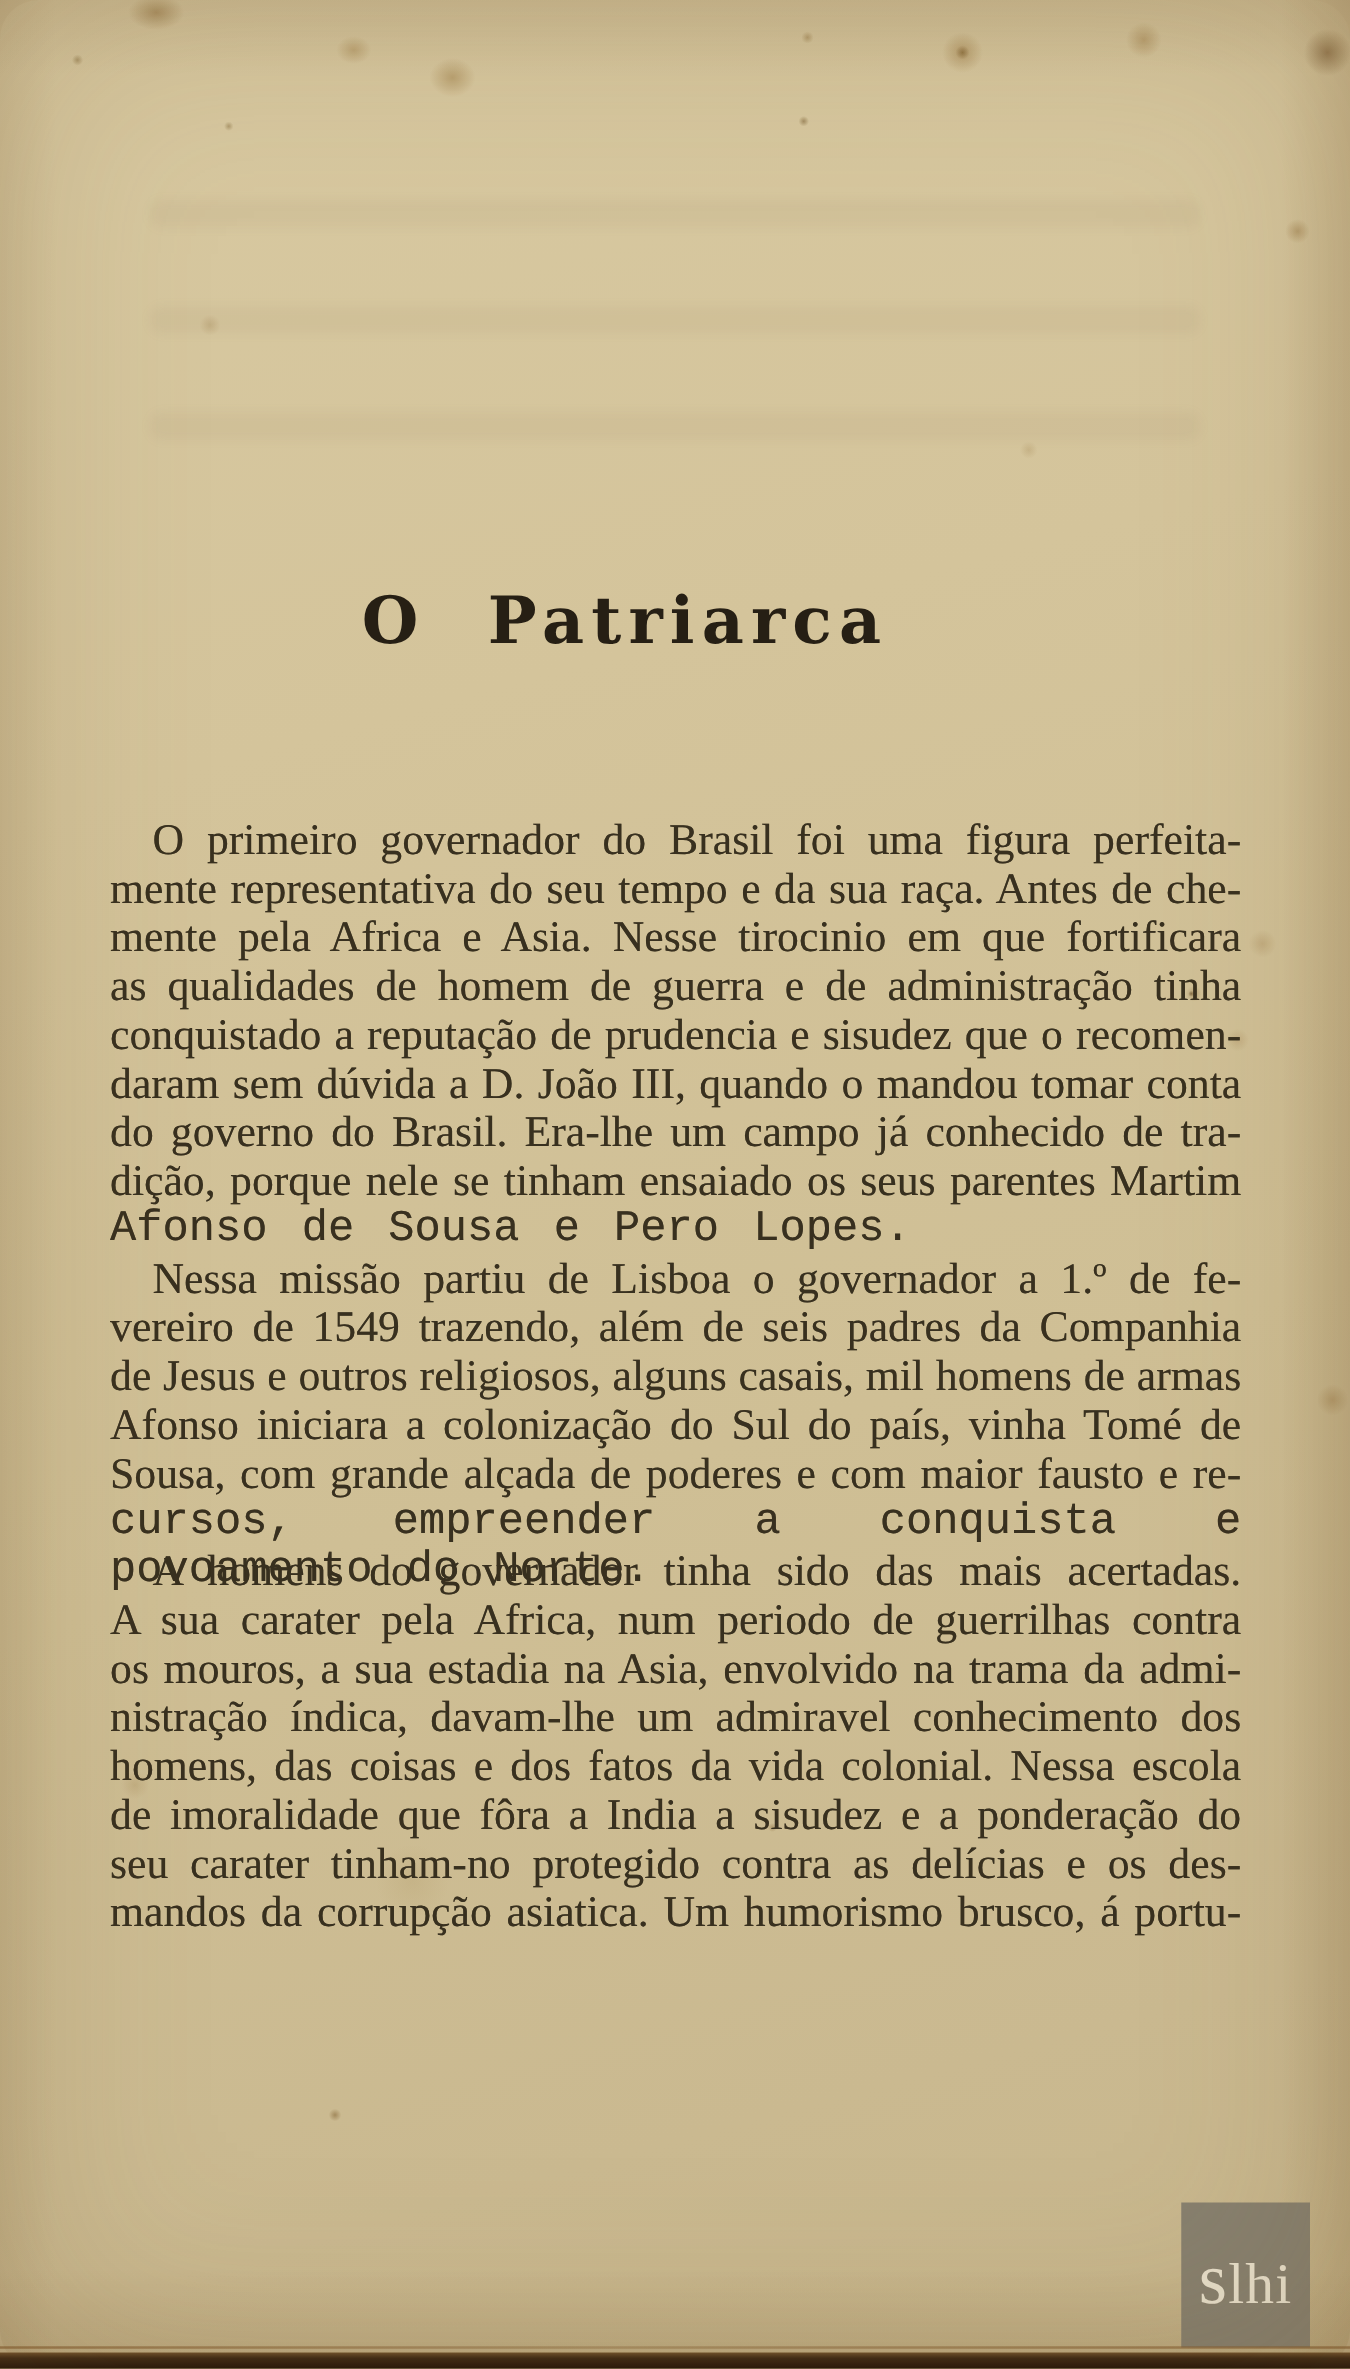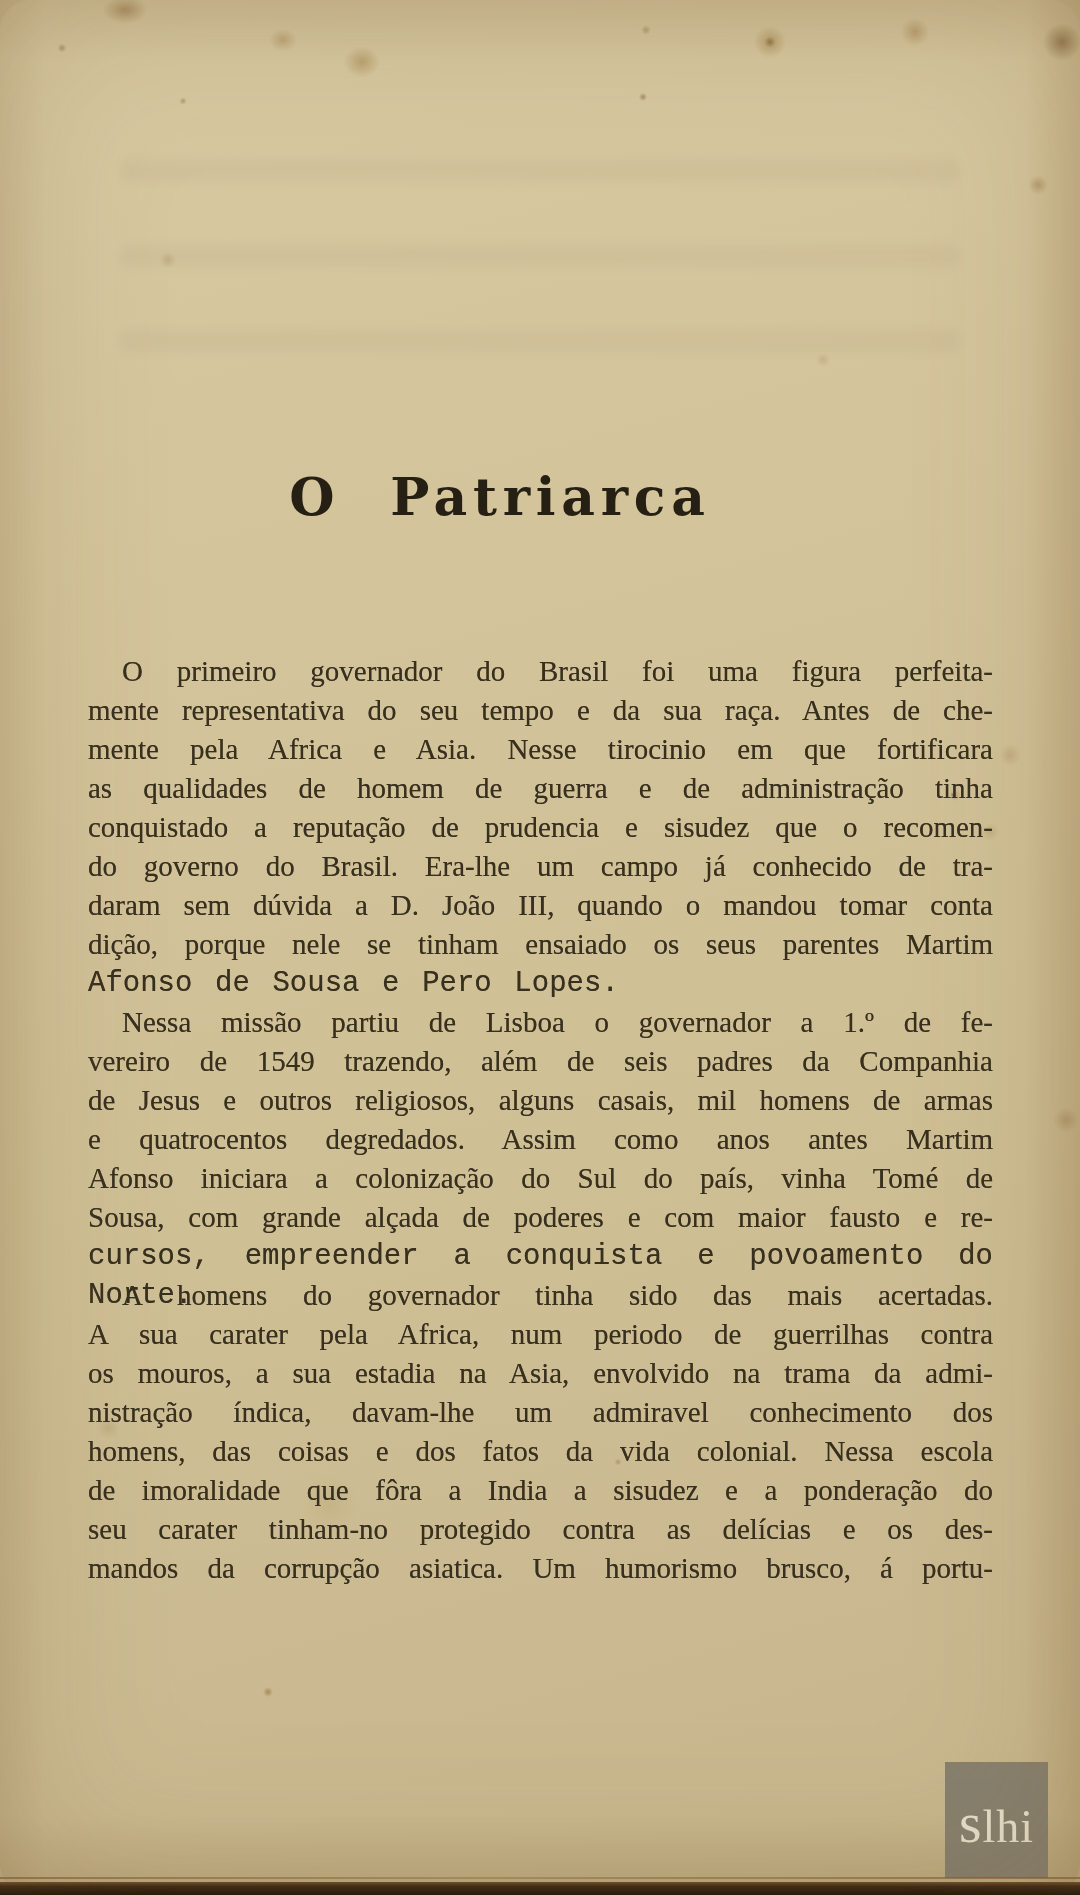--- a/index.html
+++ b/index.html
@@ -69,21 +69,21 @@
     letter-spacing:0.11em;word-spacing:0.5em;
     color:var(--title-ink);
   }
   .text-block{
     position:absolute;top:652px;left:88px;width:905px;
     color:var(--ink);
   }
   .paragraph{margin:0;padding:0;}
   .line{
     font-family:"Liberation Serif",serif;
-    font-size:29px;height:39px;line-height:39px;
+    font-size:35px;height:39px;line-height:39px;
     white-space:normal;
     text-align:justify;text-align-last:justify;
     text-shadow:0 0 0.5px rgba(56,48,31,0.65);
   }
   .line.no-justify{text-align-last:left;word-spacing:0.18em;font-family:Liberation Mono, monospace;}
   .line.indent{text-indent:34px;}
   .watermark{
     position:absolute;left:945px;top:1762px;width:103px;height:116px;
     background:var(--watermark-bg);opacity:0.92;
     display:flex;align-items:center;justify-content:center;
@@ -115,30 +115,29 @@
 
   <h1 class="title">O Patriarca</h1>
 
   <div class="text-block">
       <div class="paragraph">
         <div class="line indent">O primeiro governador do Brasil foi uma figura perfeita-</div>
         <div class="line">mente representativa do seu tempo e da sua raça. Antes de che-</div>
         <div class="line">mente pela Africa e Asia. Nesse tirocinio em que fortificara</div>
         <div class="line">as qualidades de homem de guerra e de administração tinha</div>
         <div class="line">conquistado a reputação de prudencia e sisudez que o recomen-</div>
+        <div class="line">daram sem dúvida a D. João III, quando o mandou tomar conta</div>
         <div class="line">do governo do Brasil. Era-lhe um campo já conhecido de tra-</div>
-        <div class="line">daram sem dúvida a D. João III, quando o mandou tomar conta</div>
         <div class="line">dição, porque nele se tinham ensaiado os seus parentes Martim</div>
         <div class="line no-justify">Afonso de Sousa e Pero Lopes.</div>
       </div>
       <div class="paragraph">
         <div class="line indent">Nessa missão partiu de Lisboa o governador a 1.º de fe-</div>
         <div class="line">vereiro de 1549 trazendo, além de seis padres da Companhia</div>
         <div class="line">de Jesus e outros religiosos, alguns casais, mil homens de armas</div>
-        <div class="line">e quatrocentos degredados.  Assim como anos antes Martim</div>
         <div class="line">Afonso iniciara a colonização do Sul do país, vinha Tomé de</div>
         <div class="line">Sousa, com grande alçada de poderes e com maior fausto e re-</div>
         <div class="line no-justify">cursos, empreender a conquista e povoamento do Norte.</div>
       </div>
       <div class="paragraph">
         <div class="line indent">A homens do governador tinha sido das mais acertadas.</div>
         <div class="line">A sua carater pela Africa, num periodo de guerrilhas contra</div>
         <div class="line">os mouros, a sua estadia na Asia, envolvido na trama da admi-</div>
         <div class="line">nistração índica, davam-lhe um admiravel conhecimento dos</div>
         <div class="line">homens, das coisas e dos fatos da vida colonial. Nessa escola</div>

